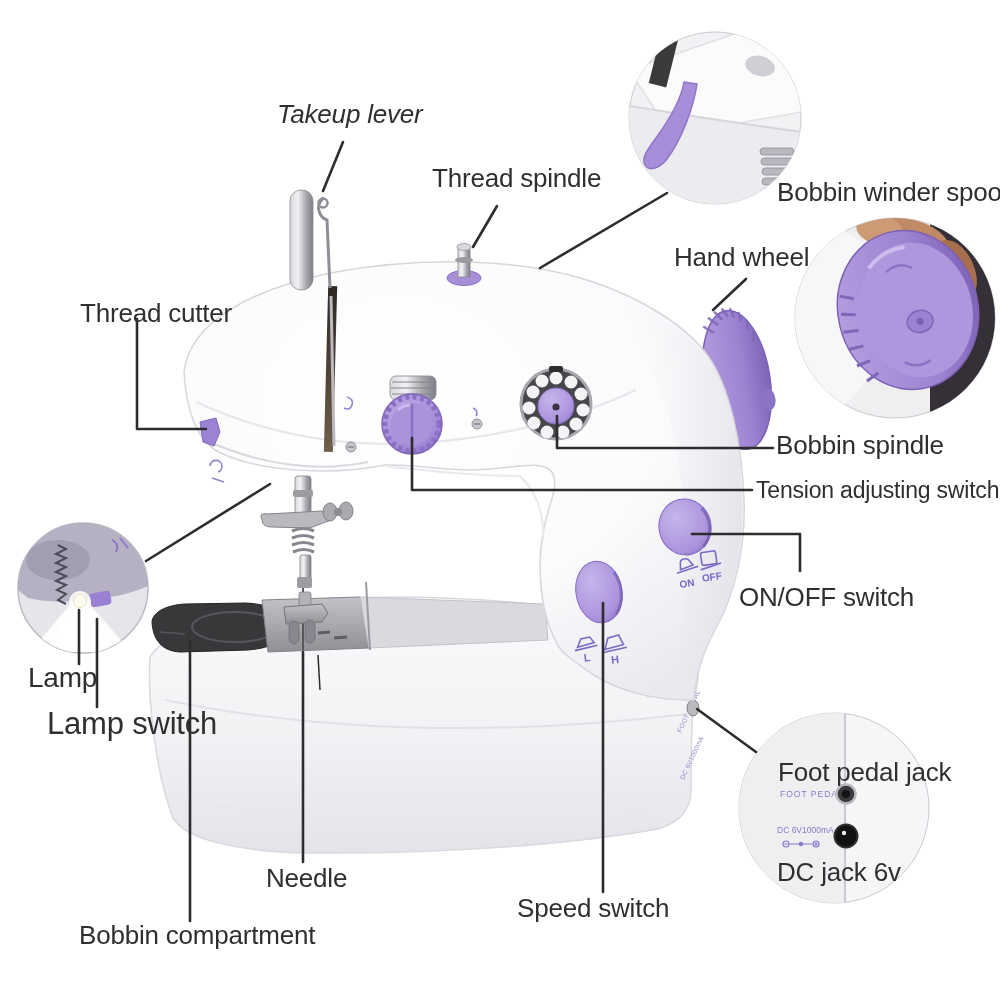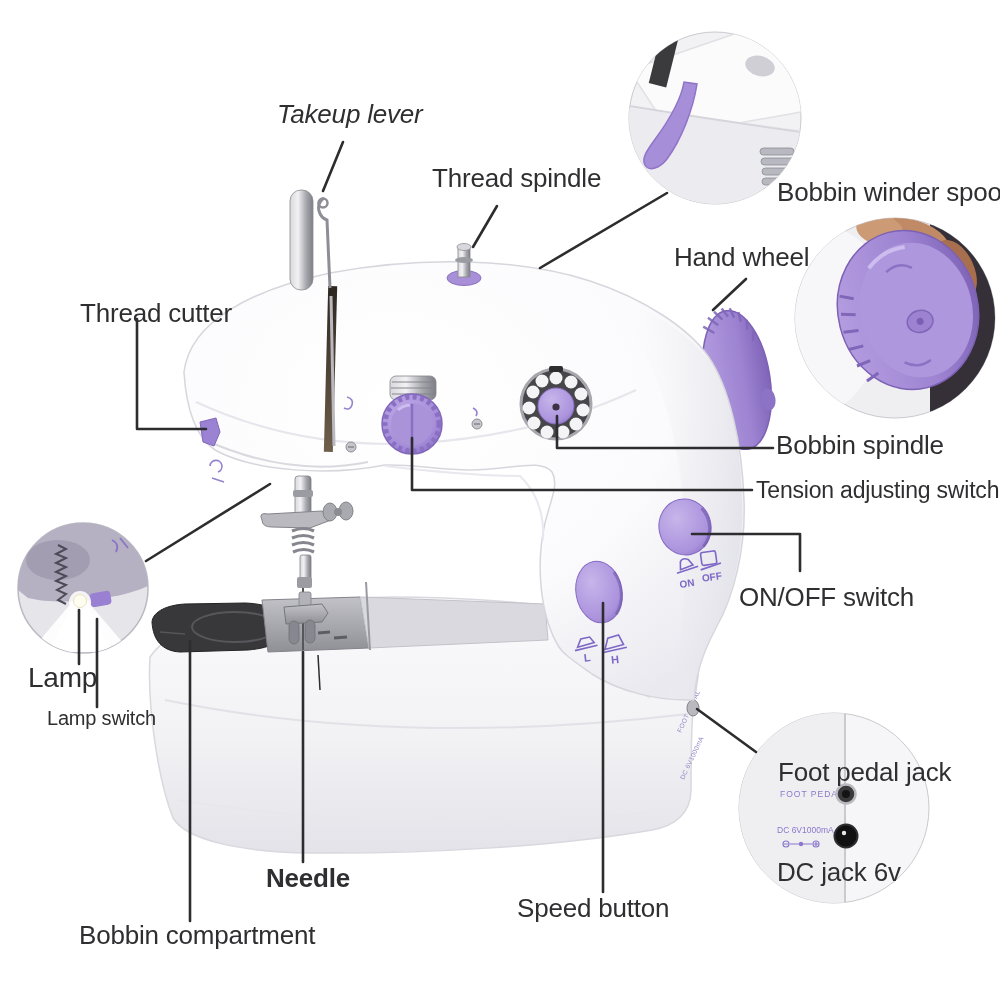--- a/index.html
+++ b/index.html
@@ -2,21 +2,21 @@
 <html><head>
 <meta charset="utf-8">
 <style>
   html,body{margin:0;padding:0;background:#ffffff;}
   .canvas{position:relative;width:1000px;height:1000px;background:#ffffff;overflow:hidden;
           font-family:"Liberation Sans",sans-serif;}
   .canvas svg{position:absolute;left:0;top:0;}
   .lbl{position:absolute;color:#2f2f31;font-size:26px;line-height:1.05;letter-spacing:-0.2px;
        white-space:nowrap;font-family:"Liberation Sans",sans-serif;}
   .lbl.small{font-size:23px;}
-  .lbl.mid{font-size:20px;}
+  .lbl.mid{font-size:31px;}
   .lbl.big{font-size:28px;}
 </style>
 </head>
 <body>
 
 <div class="canvas">
 
 <svg width="1000" height="1000" viewBox="0 0 1000 1000">
   <defs>
     <radialGradient id="domeGrad" cx="38%" cy="32%" r="80%">
@@ -372,17 +372,17 @@
 <div class="lbl" style="left:777px;top:179px;">Bobbin winder spool</div>
 <div class="lbl" style="left:664px;top:244px;margin-left:10px;">Hand wheel</div>
 <div class="lbl" style="left:66px;top:300px;margin-left:14px;">Thread cutter</div>
 <div class="lbl" style="left:776px;top:432px;">Bobbin spindle</div>
 <div class="lbl small" style="left:756px;top:478px;">Tension adjusting switch</div>
 <div class="lbl" style="left:739px;top:584px;">ON/OFF switch</div>
 <div class="lbl big" style="left:28px;top:663px;">Lamp</div>
 <div class="lbl mid" style="left:47px;top:708px;">Lamp switch</div>
 <div class="lbl" style="left:757px;top:759px;margin-left:21px;">Foot pedal jack</div>
 <div class="lbl" style="left:777px;top:859px;">DC jack 6v</div>
-<div class="lbl" style="left:266px;top:865px;font-weight:bold;">Needle</div>
-<div class="lbl" style="left:517px;top:895px;">Speed button</div>
+<div class="lbl" style="left:266px;top:865px;">Needle</div>
+<div class="lbl" style="left:517px;top:895px;">Speed switch</div>
 <div class="lbl" style="left:79px;top:922px;">Bobbin compartment</div>
 
 </div>
 
 </body></html>

